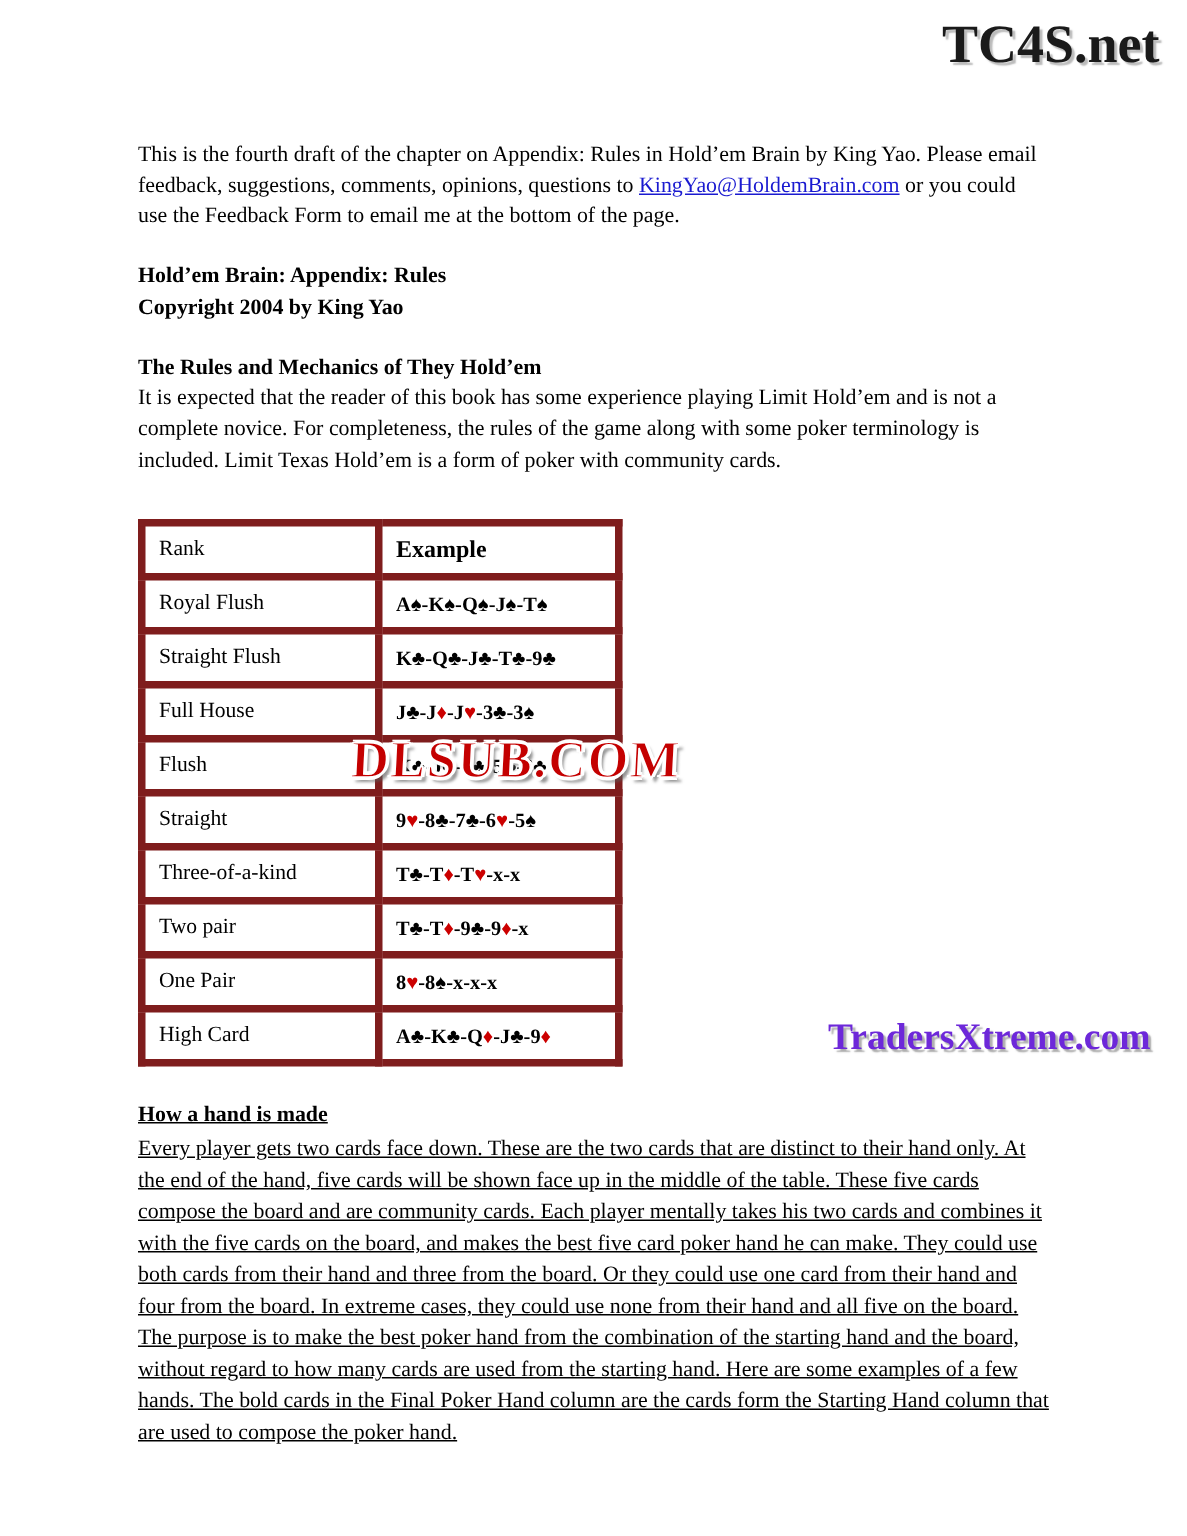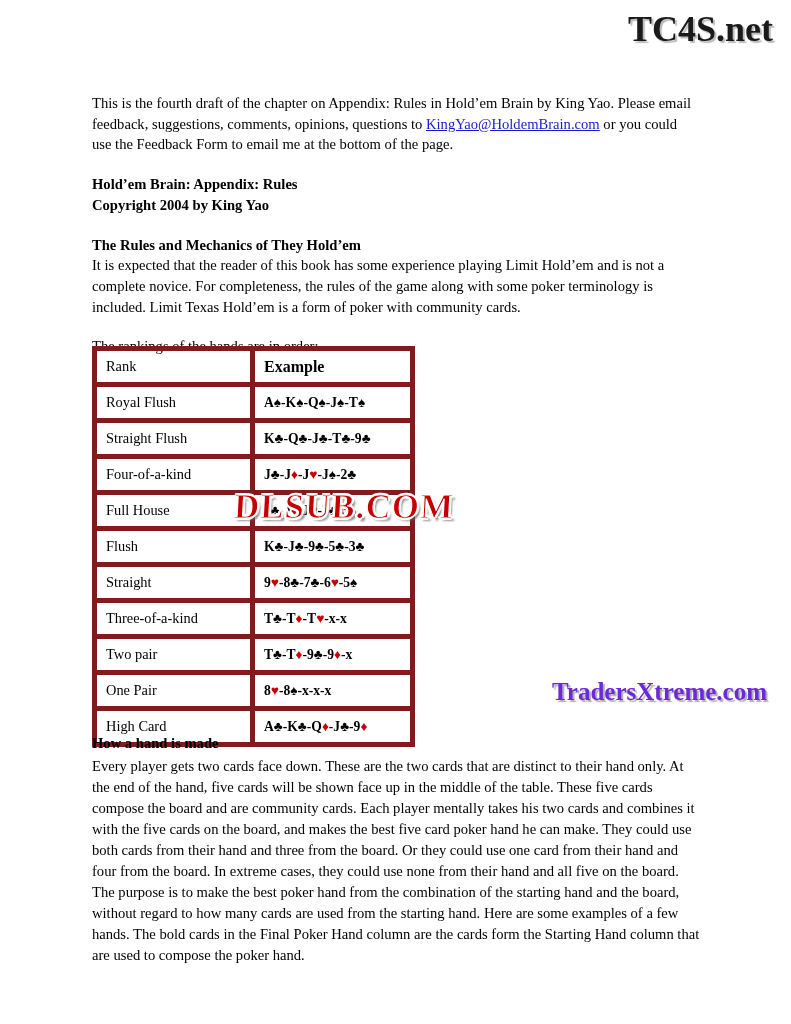--- a/index.html
+++ b/index.html
@@ -107,20 +107,21 @@
   }
 
   
   .lower {
     position: absolute;
     left: 92px;
     top: 733px;
     width: 612px;
     font-size: 14.6px;
     line-height: 1.44;
+    text-decoration: underline;
   }
   .lower .heading {
     font-weight: bold;
     margin-bottom: 2px;
   }
 
   
   .bottom-logo {
     position: absolute;
     right: 24px;
@@ -150,41 +151,36 @@
     <p class="para bold">Hold’em Brain: Appendix: Rules</p>
     <p class="para bold">Copyright 2004 by King Yao</p>
 
     <div class="spacer-md"></div>
 
     <p class="para bold">The Rules and Mechanics of They Hold’em</p>
     <p class="para">It is expected that the reader of this book has some experience playing Limit Hold’em and is not a complete novice.  For completeness, the rules of the game along with some poker terminology is included.  Limit Texas Hold’em is a form of poker with community cards.</p>
 
     <div class="spacer-md"></div>
 
-    <p class="para">The rankings of the hands are in order:</p>
   </div>
 
   <div class="rank-table-wrap">
     <table class="rank-table">
       <tbody id="rank-table-body">
           <tr>
             <td class="col-rank" style="font-weight: normal; font-size: 14.4px;">Rank</td>
             <td class="col-ex" style="font-weight: bold; font-size: 16px;">Example</td>
           </tr>
           <tr>
             <td class="col-rank">Royal Flush</td>
             <td class="col-ex"><span>A</span><span class="suit-black">♠</span><span>-K</span><span class="suit-black">♠</span><span>-Q</span><span class="suit-black">♠</span><span>-J</span><span class="suit-black">♠</span><span>-T</span><span class="suit-black">♠</span></td>
           </tr>
           <tr>
             <td class="col-rank">Straight Flush</td>
             <td class="col-ex"><span>K</span><span class="suit-black">♣</span><span>-Q</span><span class="suit-black">♣</span><span>-J</span><span class="suit-black">♣</span><span>-T</span><span class="suit-black">♣</span><span>-9</span><span class="suit-black">♣</span></td>
-          </tr>
-          <tr>
-            <td class="col-rank">Four-of-a-kind</td>
-            <td class="col-ex"><span>J</span><span class="suit-black">♣</span><span>-J</span><span class="suit-red">♦</span><span>-J</span><span class="suit-red">♥</span><span>-J</span><span class="suit-black">♠</span><span>-2</span><span class="suit-black">♣</span></td>
           </tr>
           <tr>
             <td class="col-rank">Full House</td>
             <td class="col-ex"><span>J</span><span class="suit-black">♣</span><span>-J</span><span class="suit-red">♦</span><span>-J</span><span class="suit-red">♥</span><span>-3</span><span class="suit-black">♣</span><span>-3</span><span class="suit-black">♠</span></td>
           </tr>
           <tr>
             <td class="col-rank">Flush</td>
             <td class="col-ex"><span>K</span><span class="suit-black">♣</span><span>-J</span><span class="suit-black">♣</span><span>-9</span><span class="suit-black">♣</span><span>-5</span><span class="suit-black">♣</span><span>-3</span><span class="suit-black">♣</span></td>
           </tr>
           <tr>

